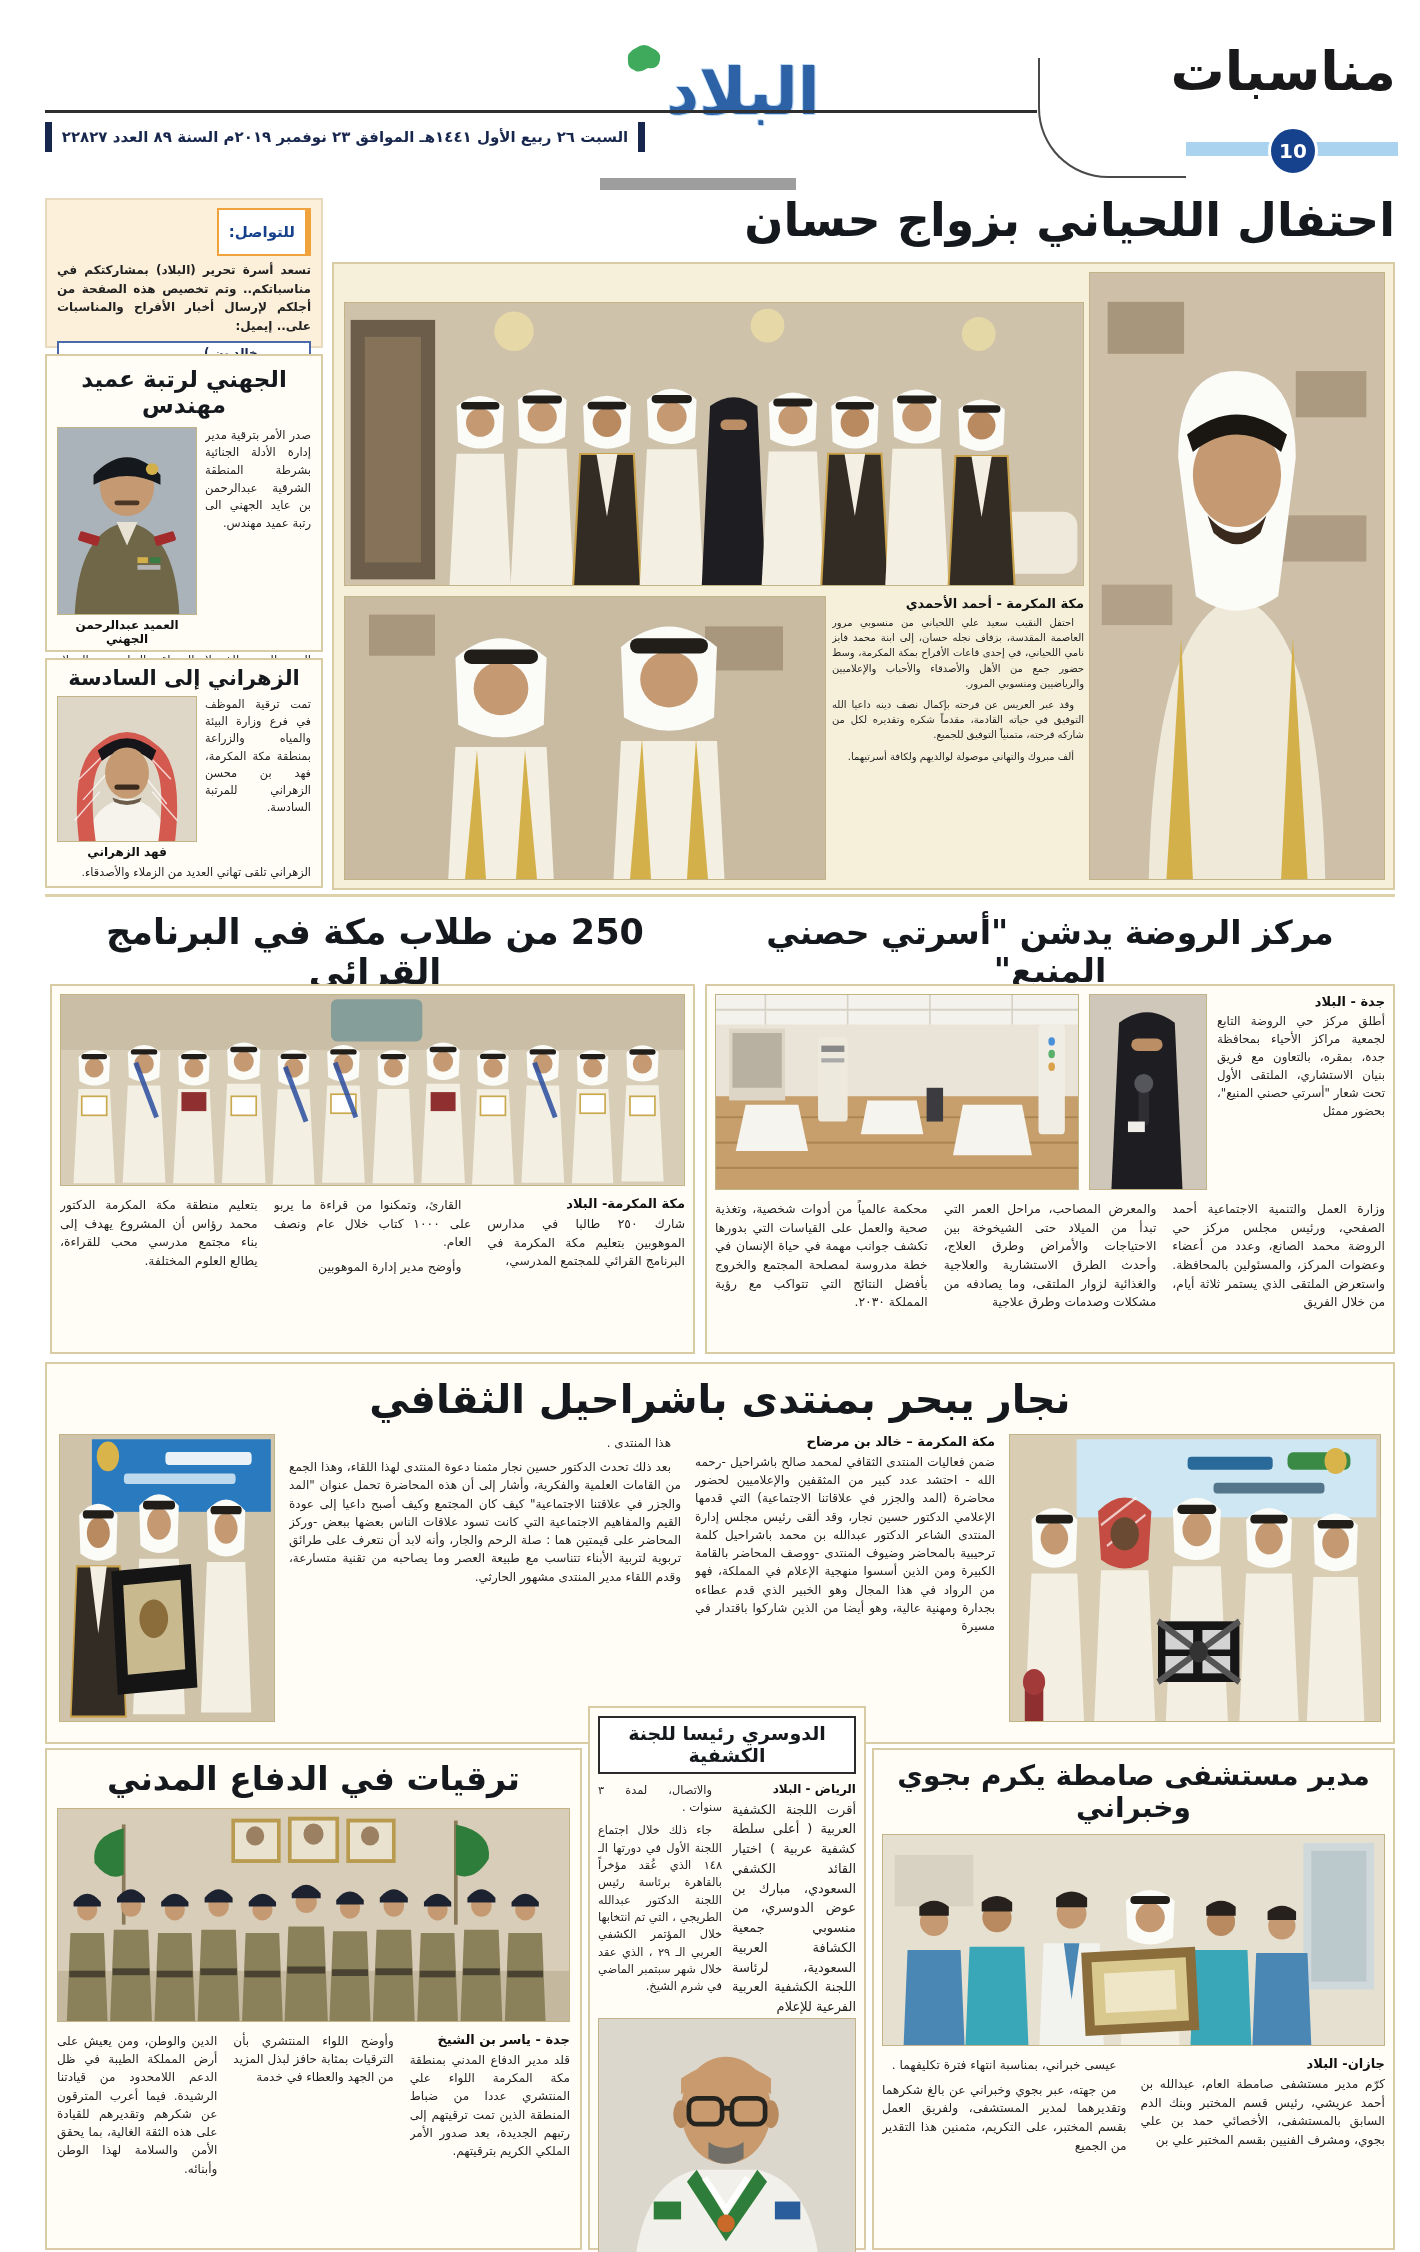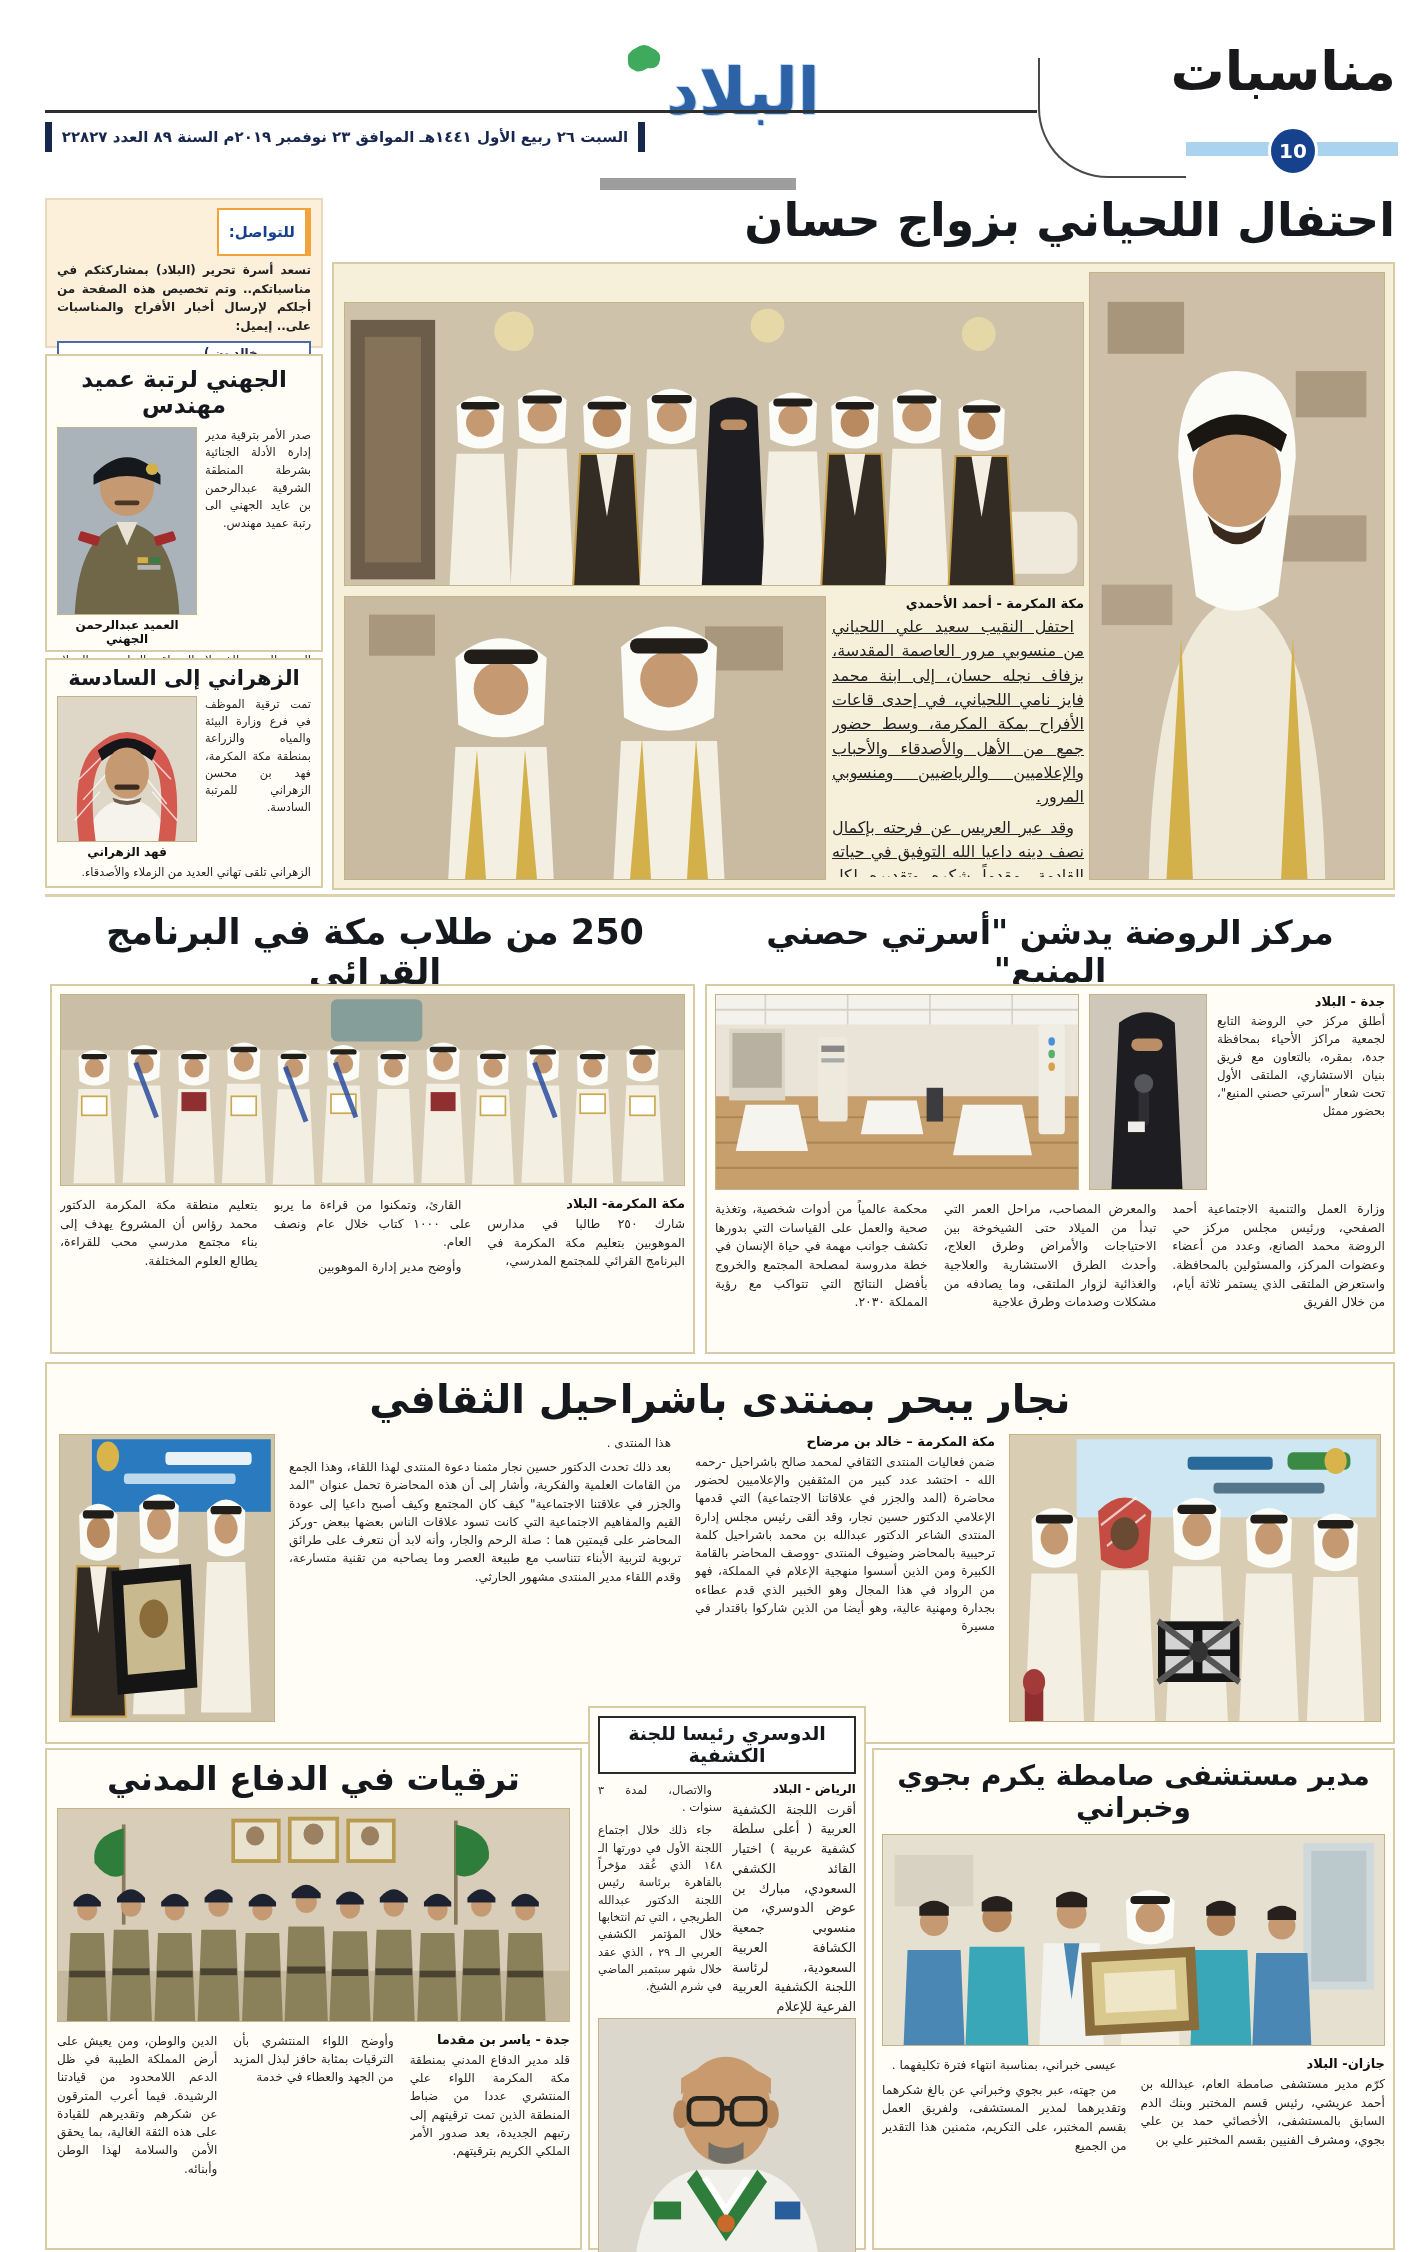--- a/index.html
+++ b/index.html
@@ -230,21 +230,21 @@
         <use href="#man-w" transform="translate(108,31) scale(2.0)"></use>
         <path d="M40,96 L44,52 L47,96 Z" fill="#d4b04a"></path>
           <path d="M64,96 L60,52 L57,96 Z" fill="#d4b04a"></path>
         <path d="M95,96 L99,48 L102,96 Z" fill="#d4b04a"></path>
           <path d="M121,96 L117,48 L114,96 Z" fill="#d4b04a"></path>
       </svg>
     </div>
 
     <div class="abs" style="left:498px;top:332px;width:252px;height:286px;">
       <div class="byline">مكة المكرمة - أحمد الأحمدي</div>
-      <div class="body-text" style="font-size:16px;height:262px;text-decoration:underline;">
+      <div class="body-text" style="font-size:10px;height:262px;">
         <p>احتفل النقيب سعيد علي اللحياني من منسوبي مرور العاصمة المقدسة، بزفاف نجله حسان، إلى ابنة محمد فايز نامي اللحياني، في إحدى قاعات الأفراح بمكة المكرمة، وسط حضور جمع من الأهل والأصدقاء والأحباب والإعلاميين والرياضيين ومنسوبي المرور.</p>
         <p>وقد عبر العريس عن فرحته بإكمال نصف دينه داعيا الله التوفيق في حياته القادمة، مقدماً شكره وتقديره لكل من شاركه فرحته، متمنياً التوفيق للجميع.</p>
         <p>ألف مبروك والتهاني موصولة لوالديهم ولكافة أسرتيهما.</p>
       </div>
     </div>
   </div>
 
   <div class="abs tan-rule" style="left:45px;top:894px;width:1350px;height:3px;"></div>
 
   <div class="abs headline" style="left:55px;top:912px;width:640px;font-size:35px;text-align:center;">250 من طلاب مكة في البرنامج القرائي</div>
@@ -447,21 +447,21 @@
           <use href="#man-k" transform="translate(136,50) scale(1.22)"></use>
         <use href="#man-k" transform="translate(160,53) scale(1.16)"></use>
           <use href="#man-k" transform="translate(184,52) scale(1.18)"></use>
         <use href="#man-k" transform="translate(208,54) scale(1.15)"></use>
           <use href="#man-k" transform="translate(232,52) scale(1.18)"></use>
         <use href="#man-k" transform="translate(256,54) scale(1.15)"></use>
       </svg>
     </div>
     <div class="cols" style="margin-top:10px;height:208px;">
       <div>
-        <div class="byline">جدة - ياسر بن مقدما</div>
+        <div class="byline">جدة - ياسر بن الشيخ</div>
         <div class="body-text" style="font-size:12px;">قلد مدير الدفاع المدني بمنطقة مكة المكرمة اللواء علي المنتشري عددا من ضباط المنطقة الذين تمت ترقيتهم إلى رتبهم الجديدة، بعد صدور الأمر الملكي الكريم بترقيتهم.</div>
       </div>
       <div class="body-text" style="font-size:12px;">وأوضح اللواء المنتشري بأن الترقيات بمثابة حافز لبذل المزيد من الجهد والعطاء في خدمة</div>
       <div class="body-text" style="font-size:12px;">الدين والوطن، ومن يعيش على أرض المملكة الطيبة في ظل الدعم اللامحدود من قيادتنا الرشيدة. فيما أعرب المترقون عن شكرهم وتقديرهم للقيادة على هذه الثقة الغالية، بما يحقق الأمن والسلامة لهذا الوطن وأبنائه.</div>
     </div>
   </div>
 
   <div class="box" style="left:588px;top:1706px;width:278px;height:544px;padding:8px;">
     <div class="headline" style="font-size:19px;text-align:center;border:2px solid #2b2b2b;padding:5px 2px;margin-bottom:8px;background:#fff;">الدوسري رئيسا للجنة الكشفية</div>
     <div class="cols" style="gap:10px;height:236px;">

